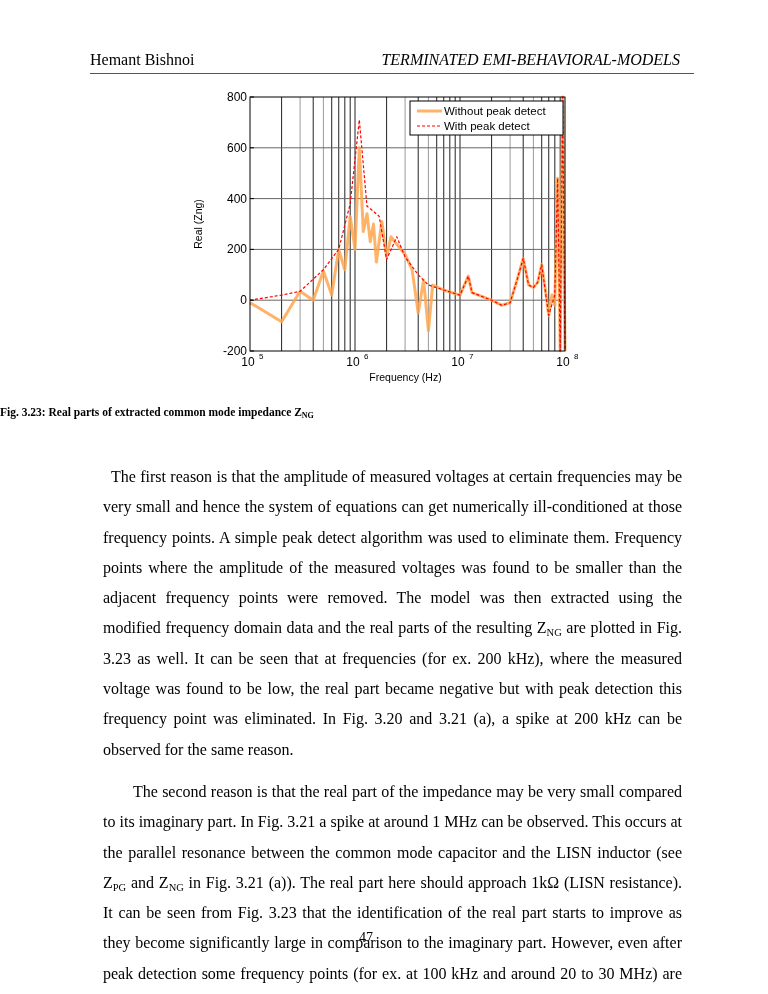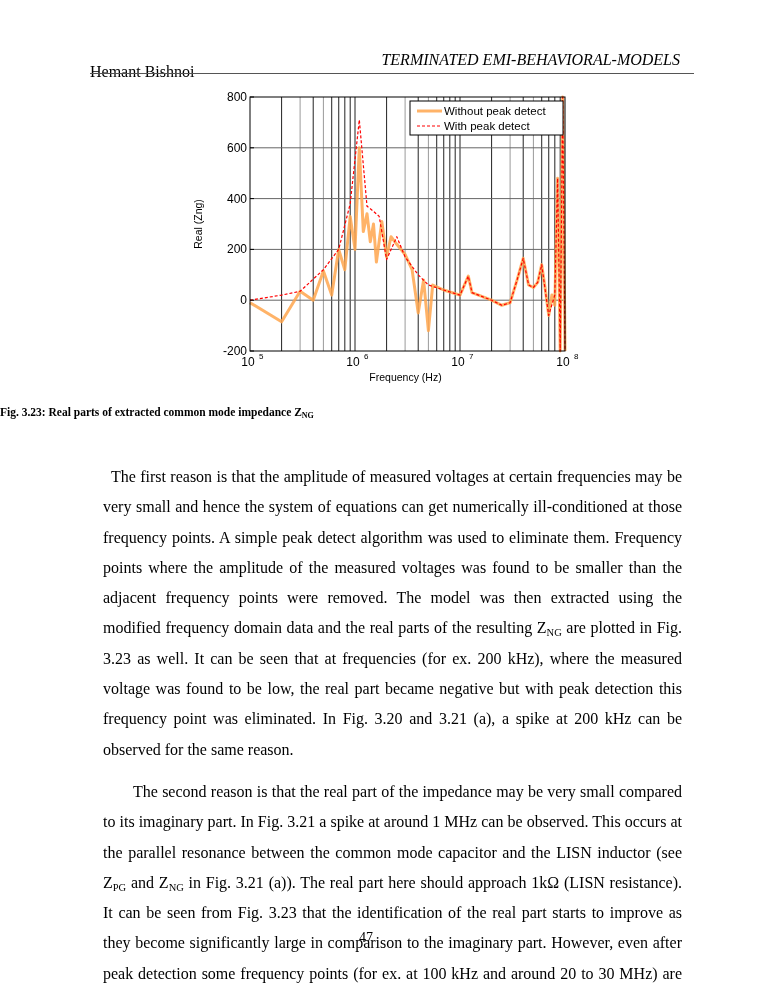--- a/index.html
+++ b/index.html
@@ -1,18 +1,18 @@
 <!DOCTYPE html>
 <html><head>
 <meta charset="utf-8">
 <style>
   html, body { margin:0; padding:0; background:#ffffff; }
   body { width:768px; height:994px; position:relative; overflow:hidden; font-family:"Liberation Serif", serif; color:#000; }
   .header { position:absolute; top:51px; left:90px; width:590px; height:22px; font-size:16px; }
-  .header .author { position:absolute; left:0; top:12px; }
+  .header .author { position:absolute; left:0; top:0; }
   .header .title { position:absolute; right:0; top:0;font-style:italic; }
   .header-rule { position:absolute; top:73px; left:90px; width:604px; height:0; border-top:1px solid #555; }
   #chart { position:absolute; left:0; top:0; }
   .caption { position:absolute; top:406px; left:0; width:768px; text-align:left; font-weight:bold; font-size:11.5px; }
   .caption sub { font-size:8px; vertical-align:-2px; }
   .body-text { position:absolute; top:450px; left:91px; width:603px; font-size:16px; line-height:30.3px; text-align:justify; }
   .body-text p { margin:12px; text-indent:8px; }
   .body-text p.p2 { text-indent:30px; }
   .body-text sub { font-size:10.5px; vertical-align:-3px; line-height:0; }
   .page-number { position:absolute; top:930px; left:0; width:732px; text-align:center; font-size:14px; }

